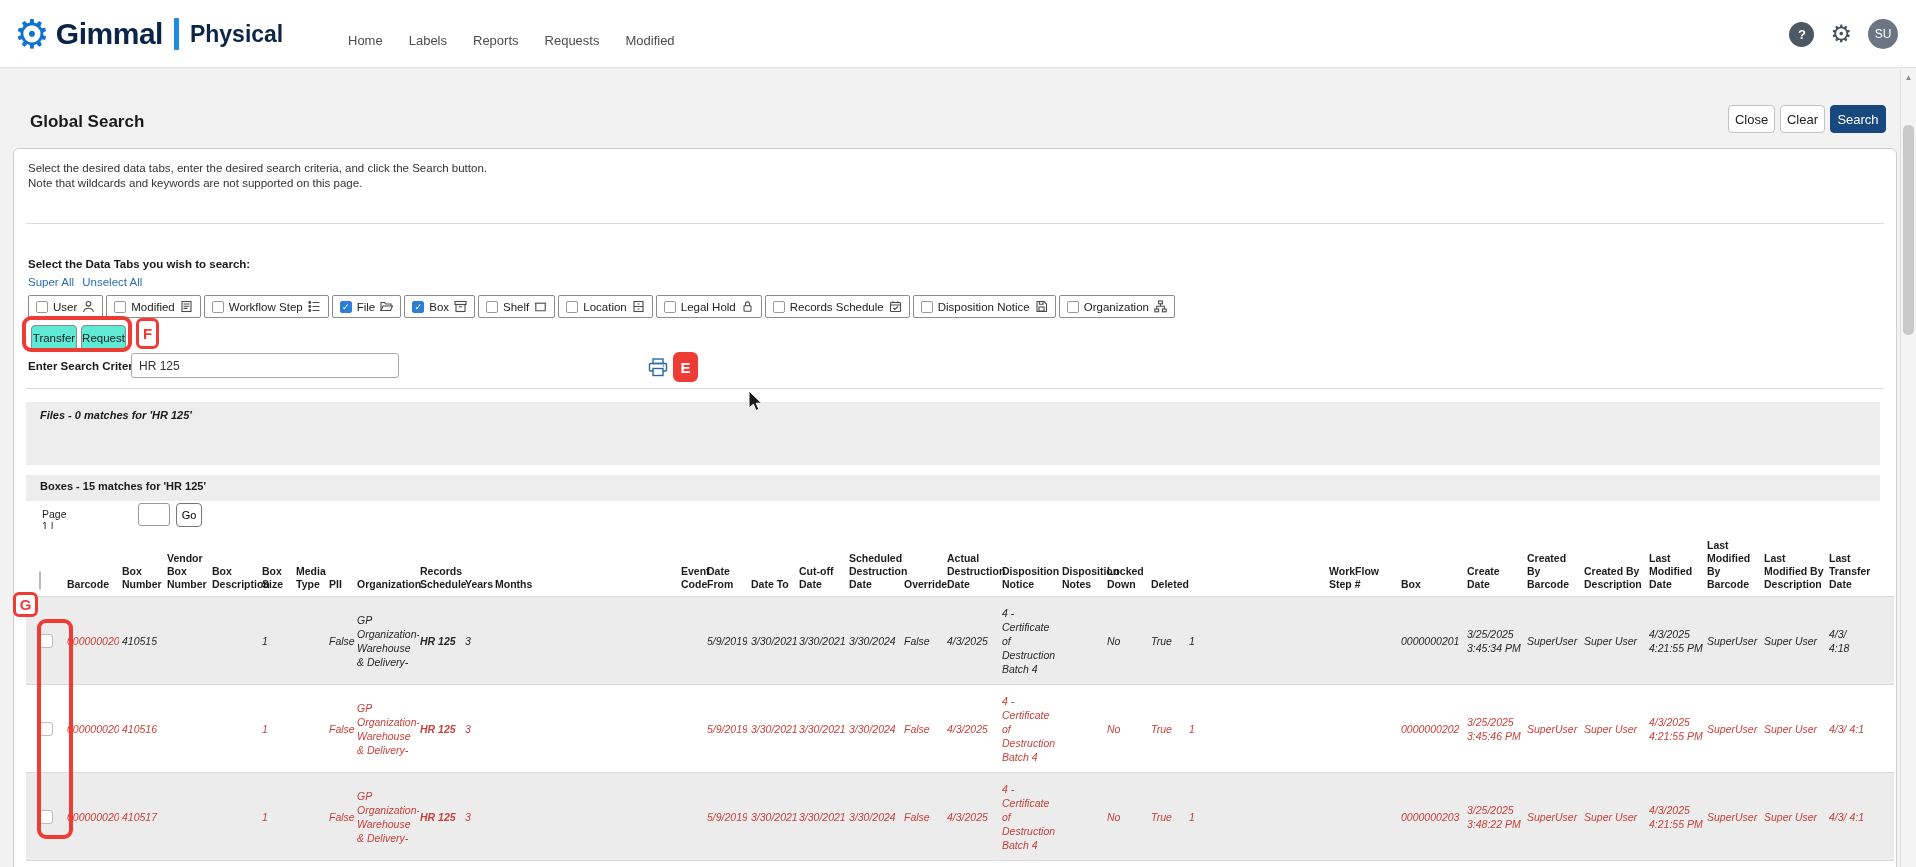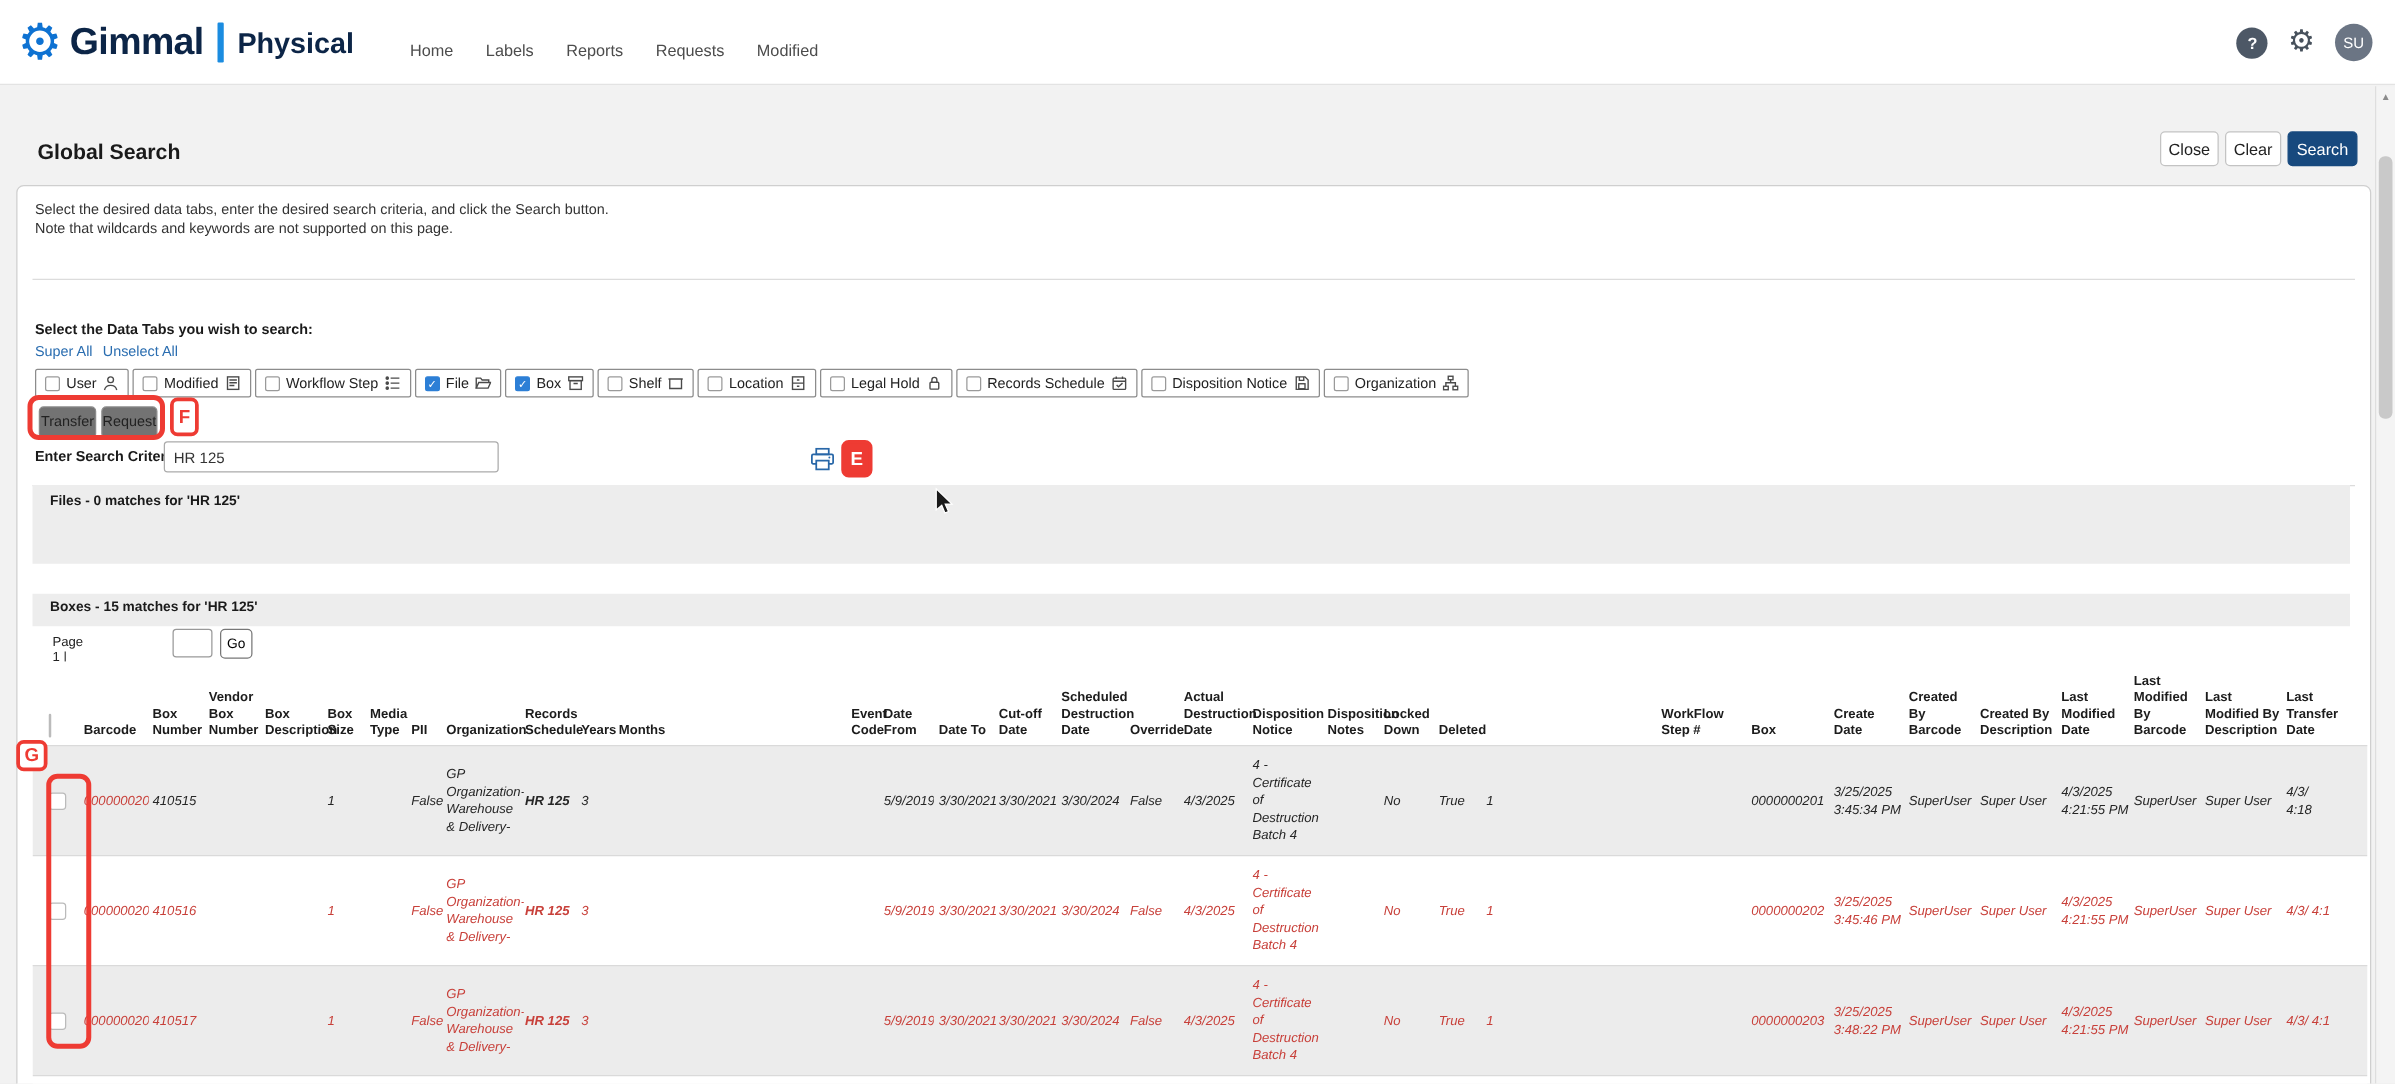--- a/index.html
+++ b/index.html
@@ -7,21 +7,21 @@
   body { font-family:"Liberation Sans", sans-serif; }
   .screen { position:relative; width:1916px; height:867px; background:#f2f2f2; overflow:hidden; }
 
   
   .topbar { position:absolute; left:0; top:0; width:1916px; height:68px; background:#fff; border-bottom:1px solid #e3e3e3; }
   .logo { position:absolute; left:14px; top:0; height:68px; display:flex; align-items:center; }
   .logo .gear-glyph { font-size:40px; color:#0e72d2; line-height:1; }
   .logo .brand { margin-left:6px; font-size:30px; font-weight:bold; color:#0c2547; letter-spacing:-0.5px; }
   .logo .bar { width:5px; height:32px; background:#1b8ce0; margin:0 11px; border-radius:1px; }
   .logo .product { font-size:23px; font-weight:600; color:#0c2547; }
-  .nav { position:absolute; left:328px; top:0; height:81px; display:flex; align-items:center; gap:26px; }
+  .nav { position:absolute; left:348px; top:0; height:81px; display:flex; align-items:center; gap:26px; }
   .nav span { font-size:13px; color:#4c4c4c; cursor:pointer; }
   .tb-right { position:absolute; right:18px; top:0; height:68px; display:flex; align-items:center; gap:16px; }
   .help-circle { width:25px; height:25px; border-radius:50%; background:#4d5866; color:#fff; font-size:13px; font-weight:bold; display:flex; align-items:center; justify-content:center; }
   .gear-icon { font-size:24px; color:#47515c; line-height:1; }
   .avatar { width:30px; height:30px; border-radius:50%; background:#6b7584; color:#fff; font-size:12px; display:flex; align-items:center; justify-content:center; }
 
   
   .page-title { position:absolute; left:30px; top:112px; font-size:17px; font-weight:bold; color:#1a1a1a; }
   .btn { position:absolute; top:105px; height:28px; border-radius:4px; font-size:13px; font-family:inherit; cursor:pointer; }
   .btn.light { background:#fff; border:1px solid #c3c3c3; color:#222; }
@@ -38,30 +38,30 @@
   .prompt { position:absolute; left:14px; top:109px; font-size:11.5px; font-weight:bold; color:#1a1a1a; }
   .sel-links { position:absolute; left:14px; top:127px; font-size:11.5px; color:#2a6db0; }
   .sel-links a { color:#2a6db0; text-decoration:none; margin-right:5px; cursor:pointer; }
 
   .tabsrow { position:absolute; left:14px; top:146px; display:flex; }
   .dtab { display:flex; align-items:center; gap:5px; height:23px; padding:0 7px; border:1px solid #8c8c8c; background:#fff; margin-right:3px; font-size:11.5px; color:#222; border-radius:2px; cursor:pointer; }
   .cb { width:12px; height:12px; border:1px solid #9a9a9a; border-radius:2px; background:#fff; display:flex; align-items:center; justify-content:center; font-size:9px; color:#fff; }
   .cb.checked { background:#2d7fd6; border-color:#2d7fd6; }
   .dtab svg { display:block; }
 
-  .act-btn { position:absolute; top:176px; height:26px; background:#737373; border:1px solid #8a8a8a; border-radius:4px; font-size:11.5px; color:#222; font-family:inherit; cursor:pointer; }
+  .act-btn { position:absolute; top:176px; height:26px; background:#5eead4; border:1px solid #8a8a8a; border-radius:4px; font-size:11.5px; color:#222; font-family:inherit; cursor:pointer; }
   #btn-transfer { left:17px; width:46px; }
   #btn-request { left:67px; width:45px; }
 
   .search-label { position:absolute; left:14px; top:211px; font-size:11.5px; font-weight:bold; color:#1a1a1a; }
   .search-input { position:absolute; left:117px; top:204px; width:268px; height:25px; border:1px solid #ababab; border-radius:3px; font-size:12px; color:#333; padding:0 7px; font-family:inherit; }
   .print-wrap { position:absolute; left:634px; top:209px; cursor:pointer; }
 
   .band { position:absolute; left:12px; right:16px; background:#ededed; }
-  #files-band { top:239px; height:63px; }
+  #files-band { top:253px; height:63px;font-style:italic; }
   #boxes-band { top:326px; height:26px; }
   .band .band-label { position:absolute; left:14px; top:7px; font-size:11px; font-weight:bold; color:#1a1a1a; }
 
   .pager { position:absolute; left:12px; top:352px; height:28px; font-size:10.5px; color:#222; }
   .pager .pg-label { position:absolute; left:16px; top:7px; }
   .pager input { position:absolute; left:112px; top:2px; width:32px; height:23px; border:1px solid #999; border-radius:3px; font-family:inherit; font-size:11px; padding:0 4px; }
   .pager button { position:absolute; left:150px; top:2px; width:26px; height:24px; background:#fff; border:1px solid #777; border-radius:4px; font-size:11px; font-family:inherit; cursor:pointer; }
 
   
   .tablewrap { position:absolute; left:12px; top:380px; right:2px; overflow:hidden; }

